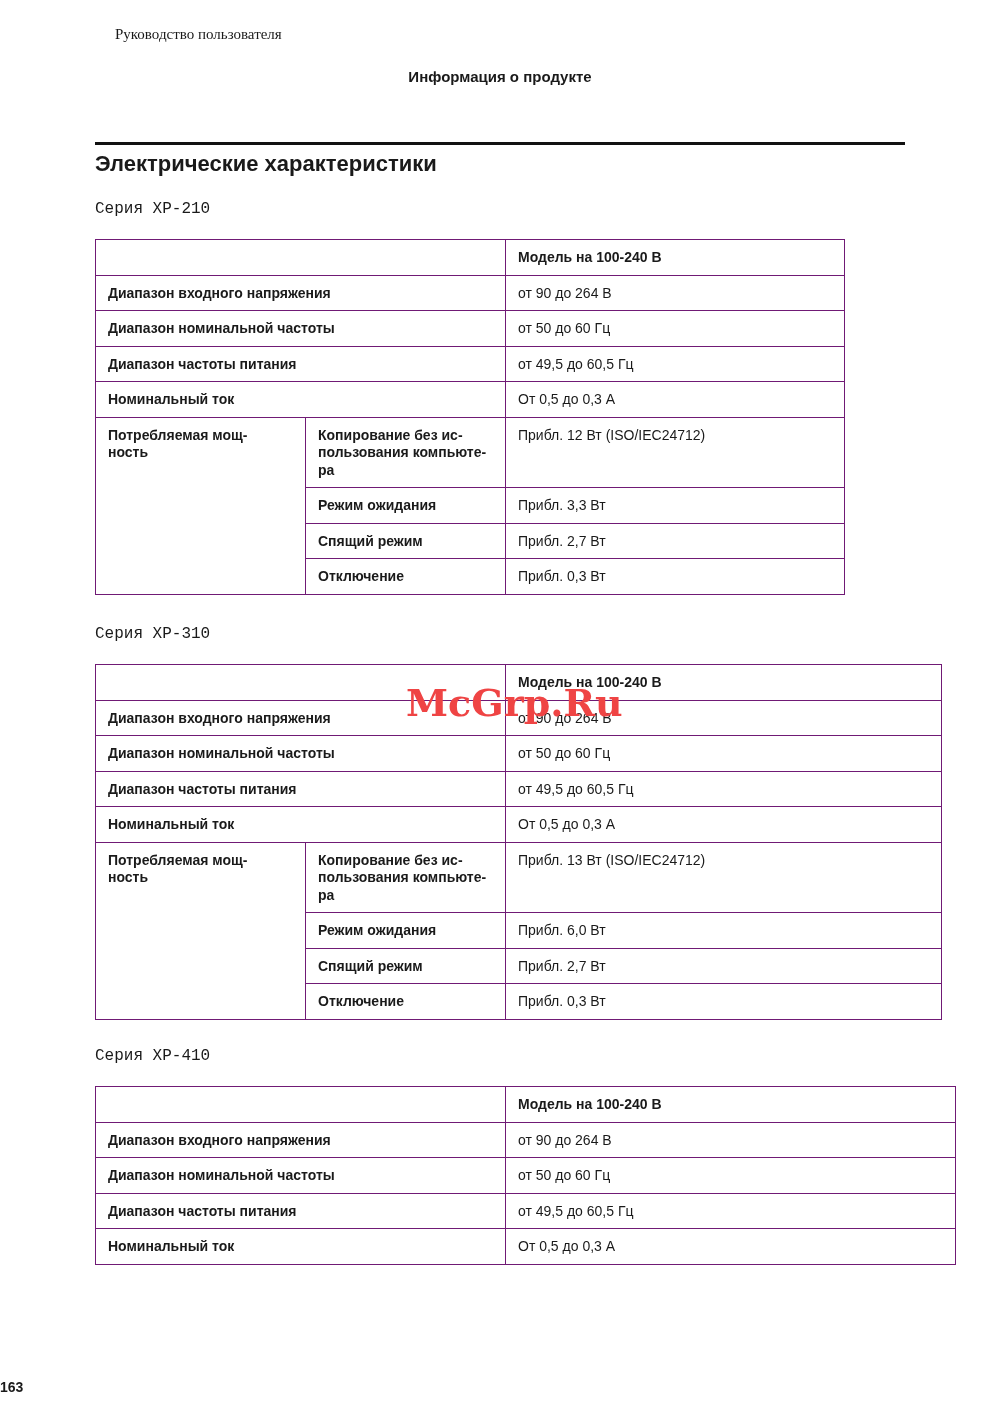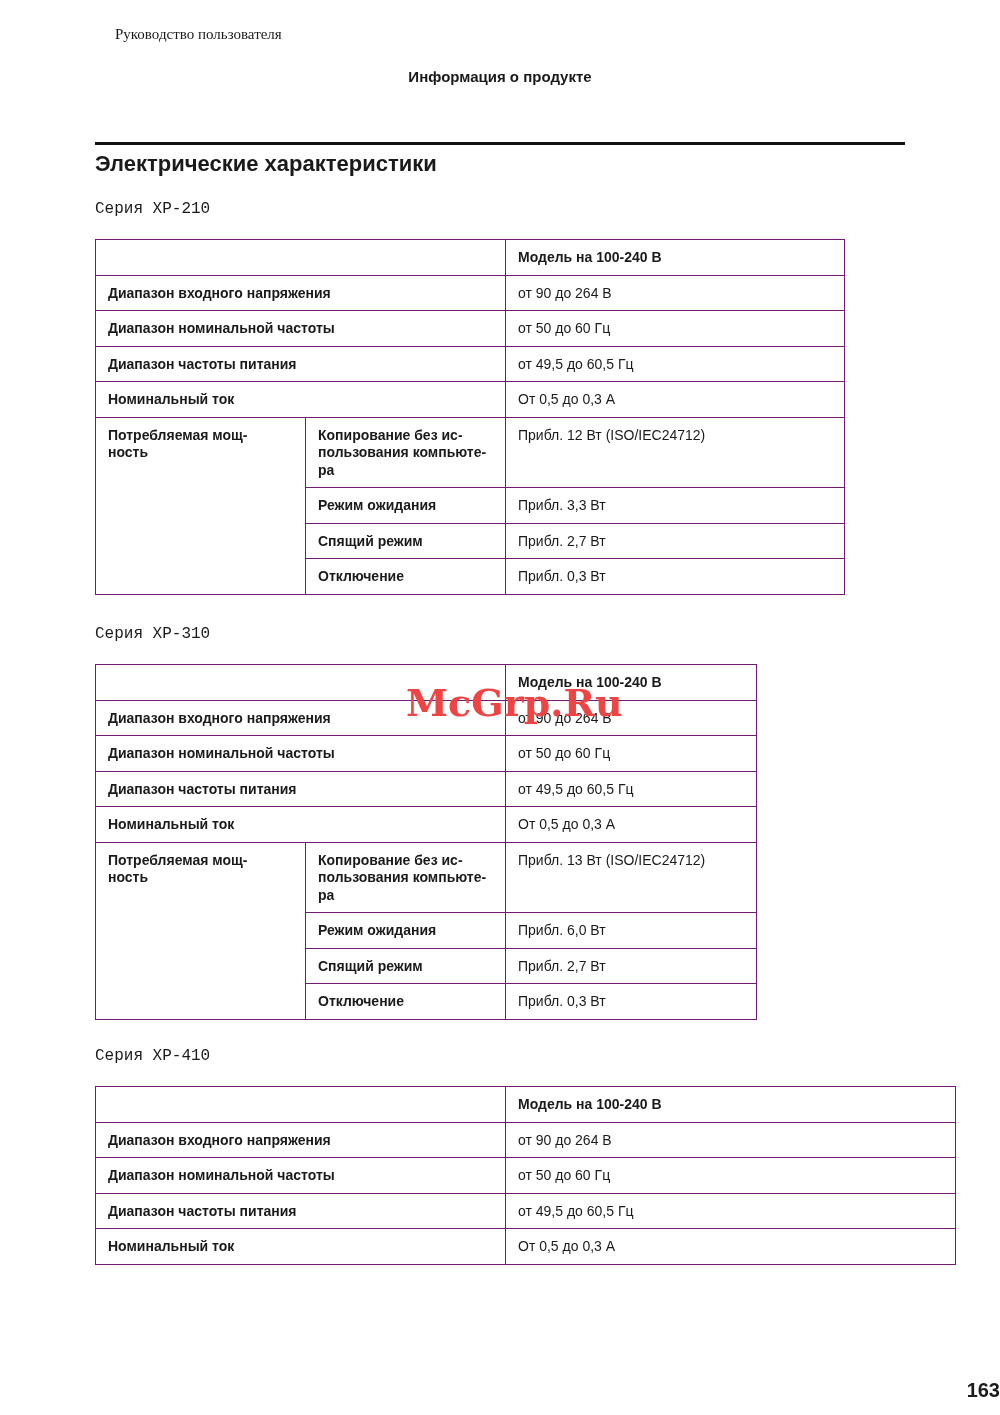--- a/index.html
+++ b/index.html
@@ -39,21 +39,21 @@
   }
   .page-title {
     position: absolute;
     left: 95px;
     top: 151px;
     font-size: 22px;
     font-weight: 700;
   }
   .series { position: absolute; left: 95px; }
   .series-1 { top: 200px; width: 750px; }
-  .series-2 { top: 625px; width: 662px; }
+  .series-2 { top: 625px; width: 847px; }
   .series-3 { top: 1047px; width: 861px; }
   .series-title {
     font-family: Liberation Mono, monospace;
     font-size: 16px;
     margin-bottom: 21px;
   }
   table.spec-table {
     border-collapse: collapse;
     width: 100%;
     table-layout: fixed;
@@ -74,23 +74,23 @@
     font-family: "DejaVu Serif", serif;
     font-weight: 700;
     font-size: 38px;
     color: #c4232e;
     z-index: 5;
   }
   .page-number {
     position: absolute;
     left: 0; right: 0;
     top: 1379px;
-    text-align: right;
-    font-weight: 700;
-    font-size: 20px;
+    text-align: left;
+    font-weight: 700;
+    font-size: 14px;
   }
 </style>
 </head>
 <body>
 
 <div class="page">
 
   <div class="header-left">Руководство пользователя</div>
   <div class="header-center">Информация о продукте</div>
   <div class="rule"></div>

